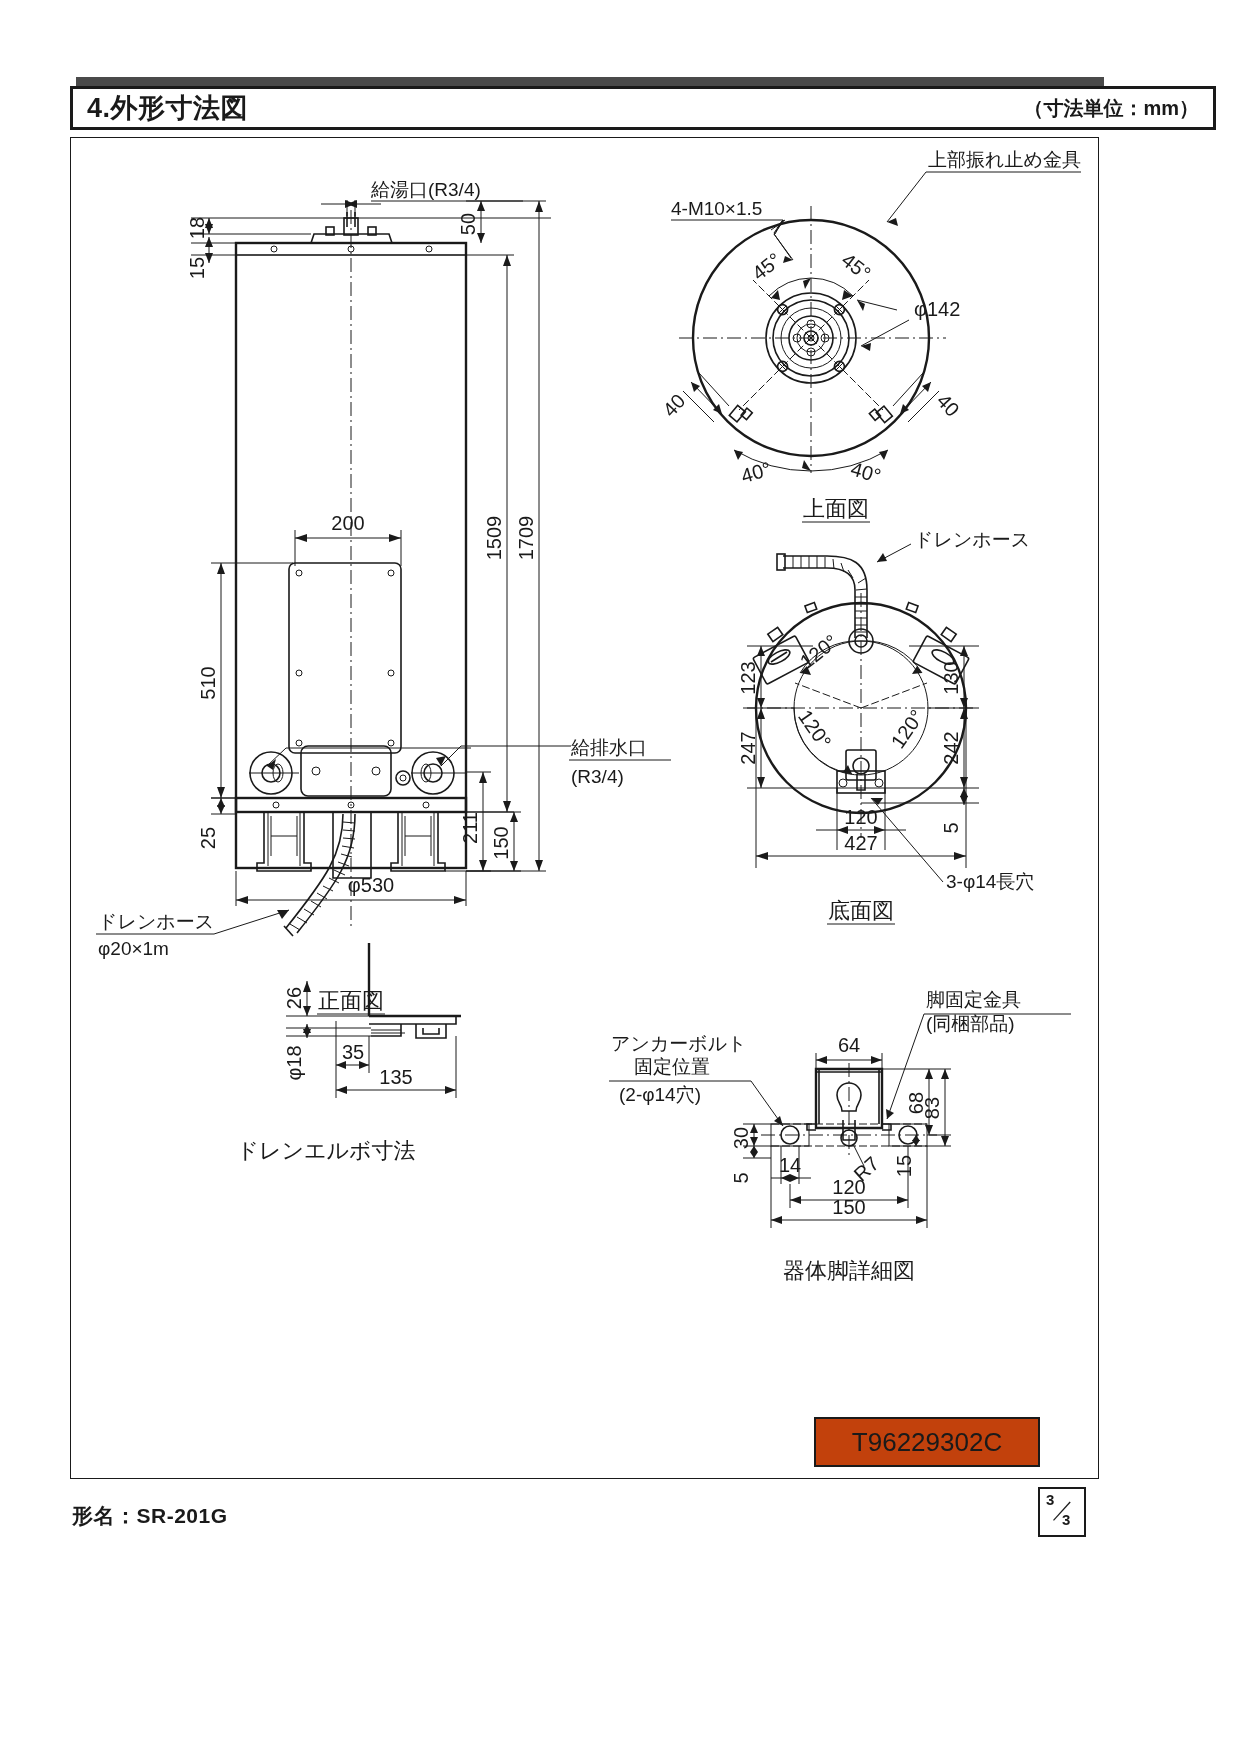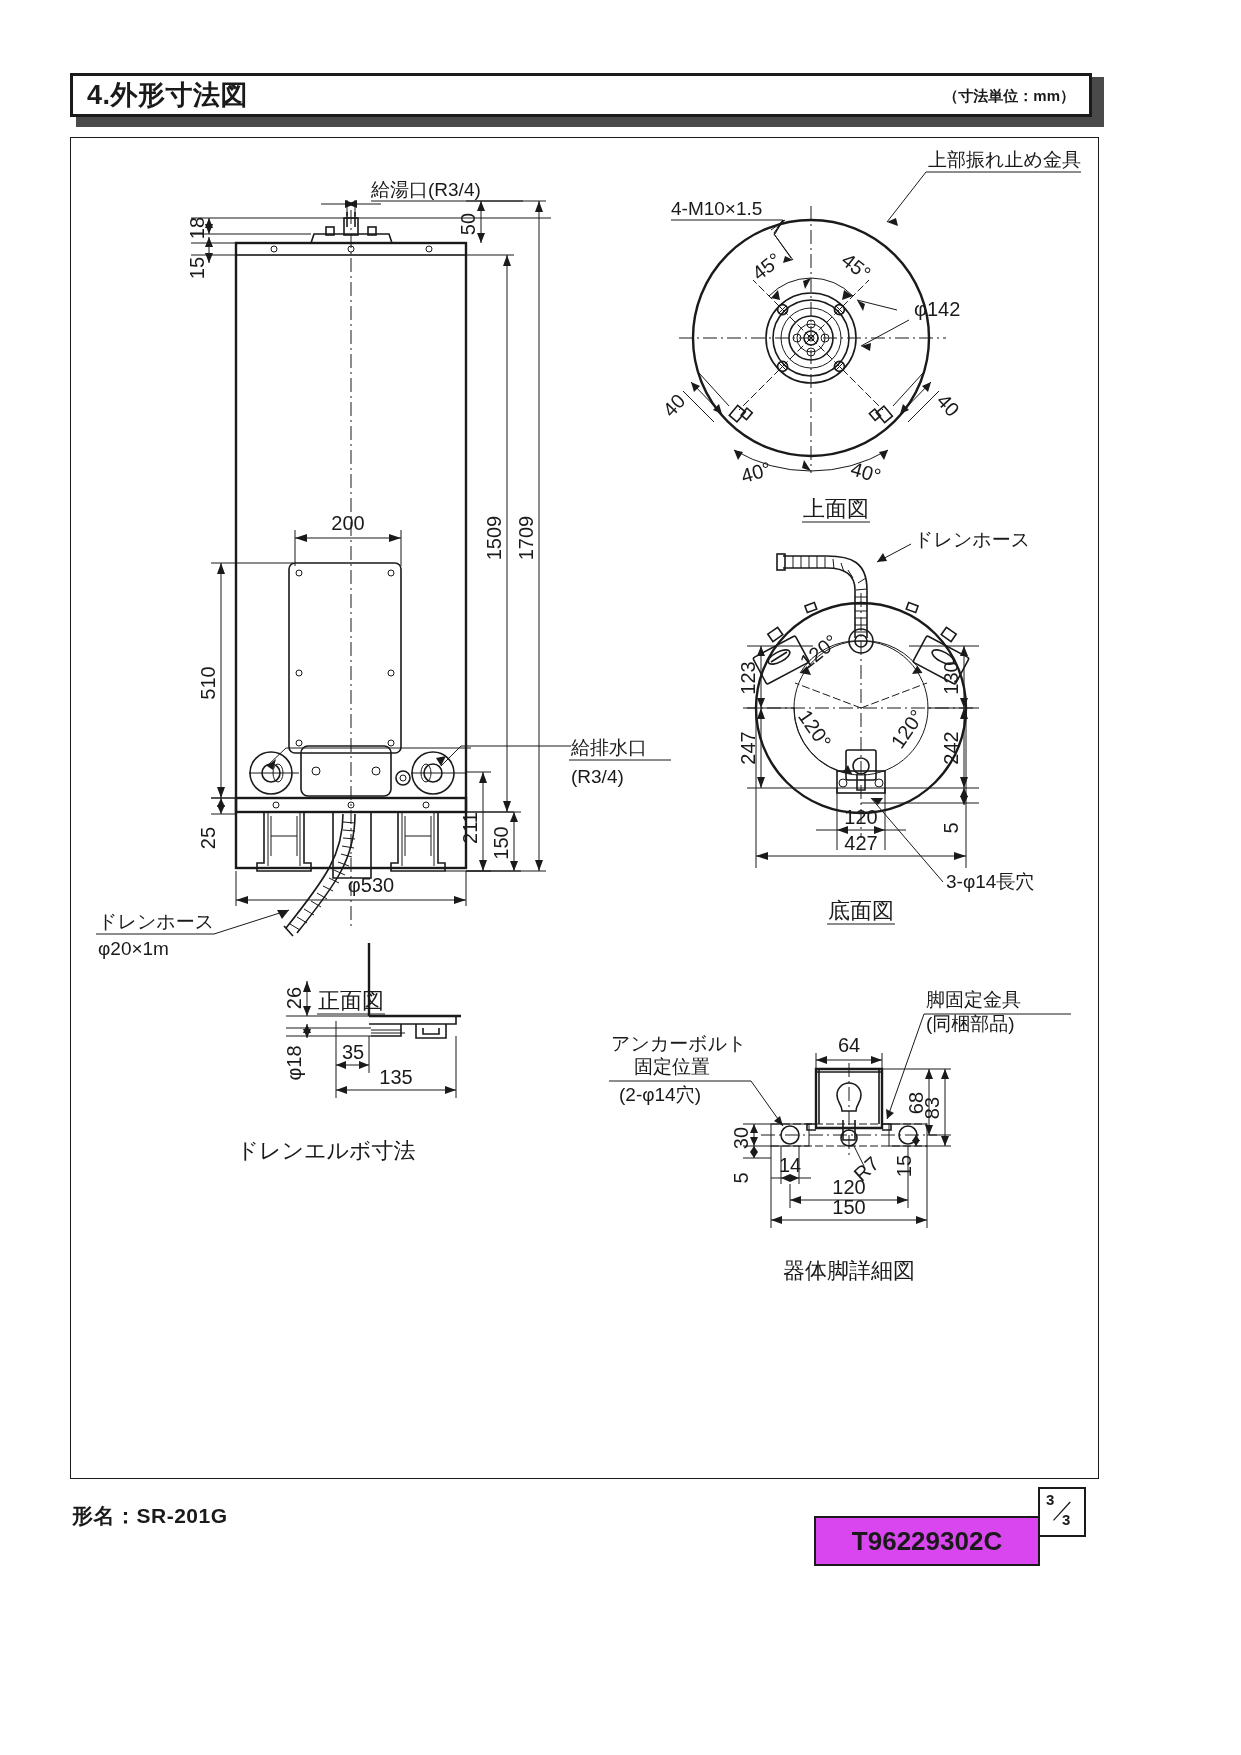--- a/index.html
+++ b/index.html
@@ -6,32 +6,32 @@
   body{
     width:1241px;height:1755px;
     font-family:"Liberation Sans","DejaVu Sans",sans-serif;
     color:#1a1a1a;overflow:hidden;position:relative;
   }
   .page{position:absolute;inset:0;background:#fff;}
 
   
   .header-wrap{position:absolute;left:70px;top:70px;width:1028px;height:50px;}
   .header-shadow{position:absolute;left:6px;top:7px;width:1028px;height:50px;background:#4a4a4a;}
-  .header-box{position:absolute;left:0;top:3px;width:1022px;height:44px;border:3px solid #1a1a1a;background:#fff;
+  .header-box{position:absolute;left:0;top:16px;width:1146px;height:44px;border:3px solid #1a1a1a;background:#fff;
     display:flex;align-items:center;justify-content:space-between;padding:16px 14px;box-sizing:border-box;}
   .header-title{font-size:27px;font-weight:700;letter-spacing:.5px;line-height:1;}
-  .header-unit{font-size:15px;font-weight:700;line-height:1;}
+  .header-unit{font-size:20px;font-weight:700;line-height:1;}
 
   
   .frame{position:absolute;left:70px;top:137px;width:1027px;height:1340px;border:1px solid #1a1a1a;background:#fff;}
 
   
   .footer-model{position:absolute;left:72px;top:1502px;font-size:21px;font-weight:700;letter-spacing:.5px;}
-  .footer-doc{position:absolute;left:814px;top:1516px;width:222px;height:46px;border:2px solid #1a1a1a;
-    display:flex;align-items:center;justify-content:center;font-size:26px;font-weight:700;background:#d946ef;}
+  .footer-doc{position:absolute;left:814px;top:1417px;width:222px;height:46px;border:2px solid #1a1a1a;
+    display:flex;align-items:center;justify-content:center;font-size:26px;font-weight:400;background:#c2410c;}
   .footer-pages{position:absolute;left:1038px;top:1487px;width:44px;height:46px;border:2px solid #1a1a1a;background:#fff;}
   .pg-num{position:absolute;font-size:15px;font-weight:700;}
   .pg-top{left:6px;top:2px;}
   .pg-bot{left:22px;top:22px;}
   .pg-slash{position:absolute;left:12px;top:6px;font-size:22px;font-weight:400;transform:rotate(0deg);}
 
   svg{display:block;}
   .dwg{position:absolute;left:0;top:0;}
   text{font-family:"Liberation Sans","DejaVu Sans",sans-serif;fill:#1a1a1a;}
   .ln{stroke:#1a1a1a;fill:none;}

